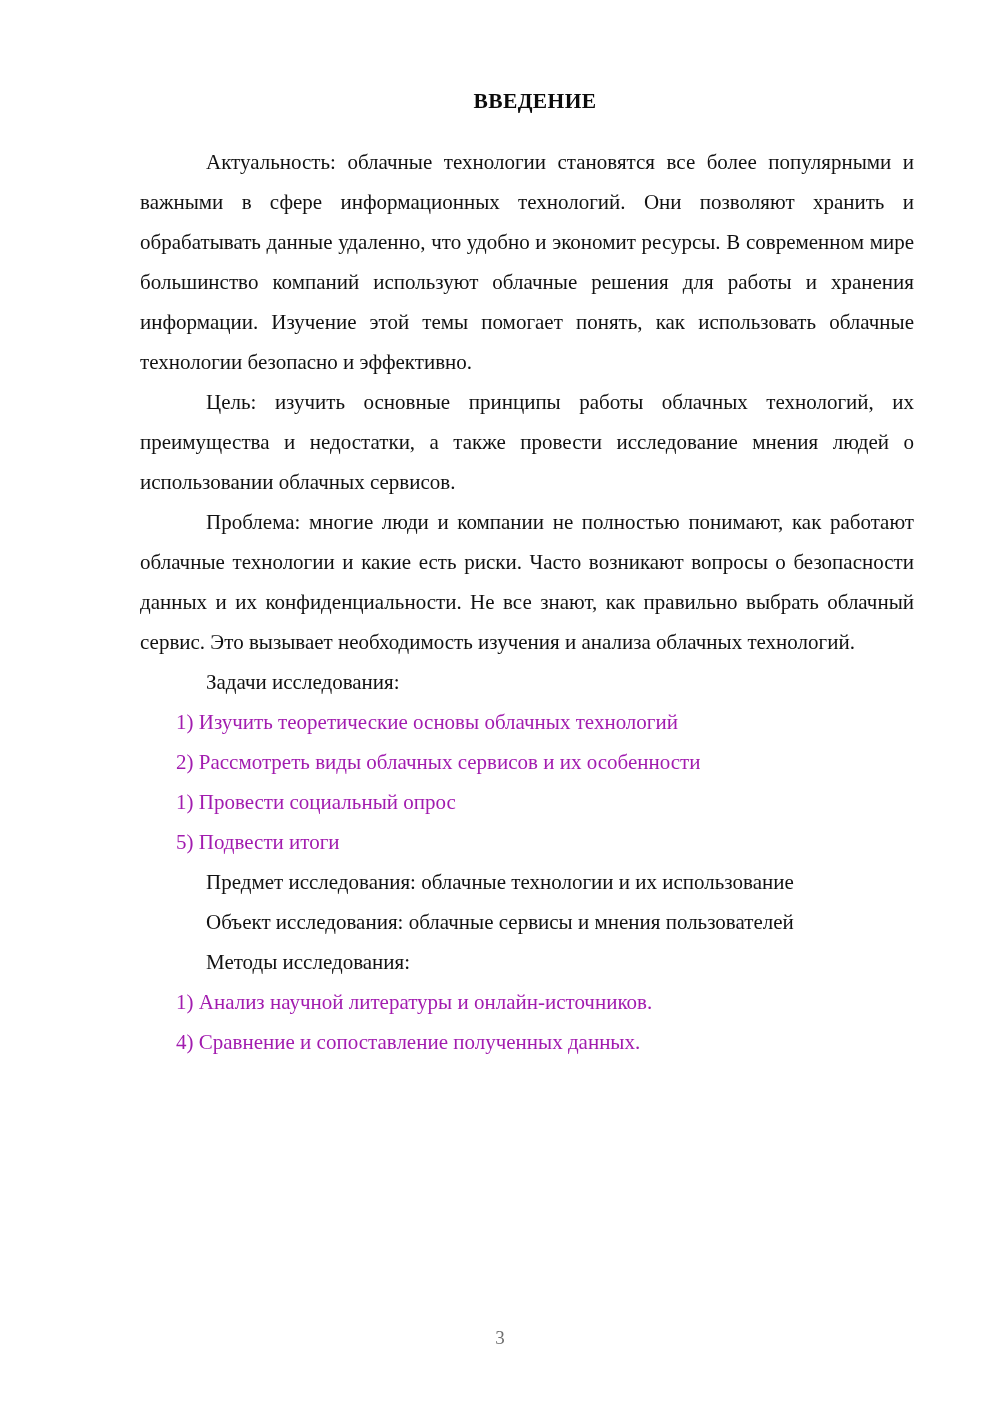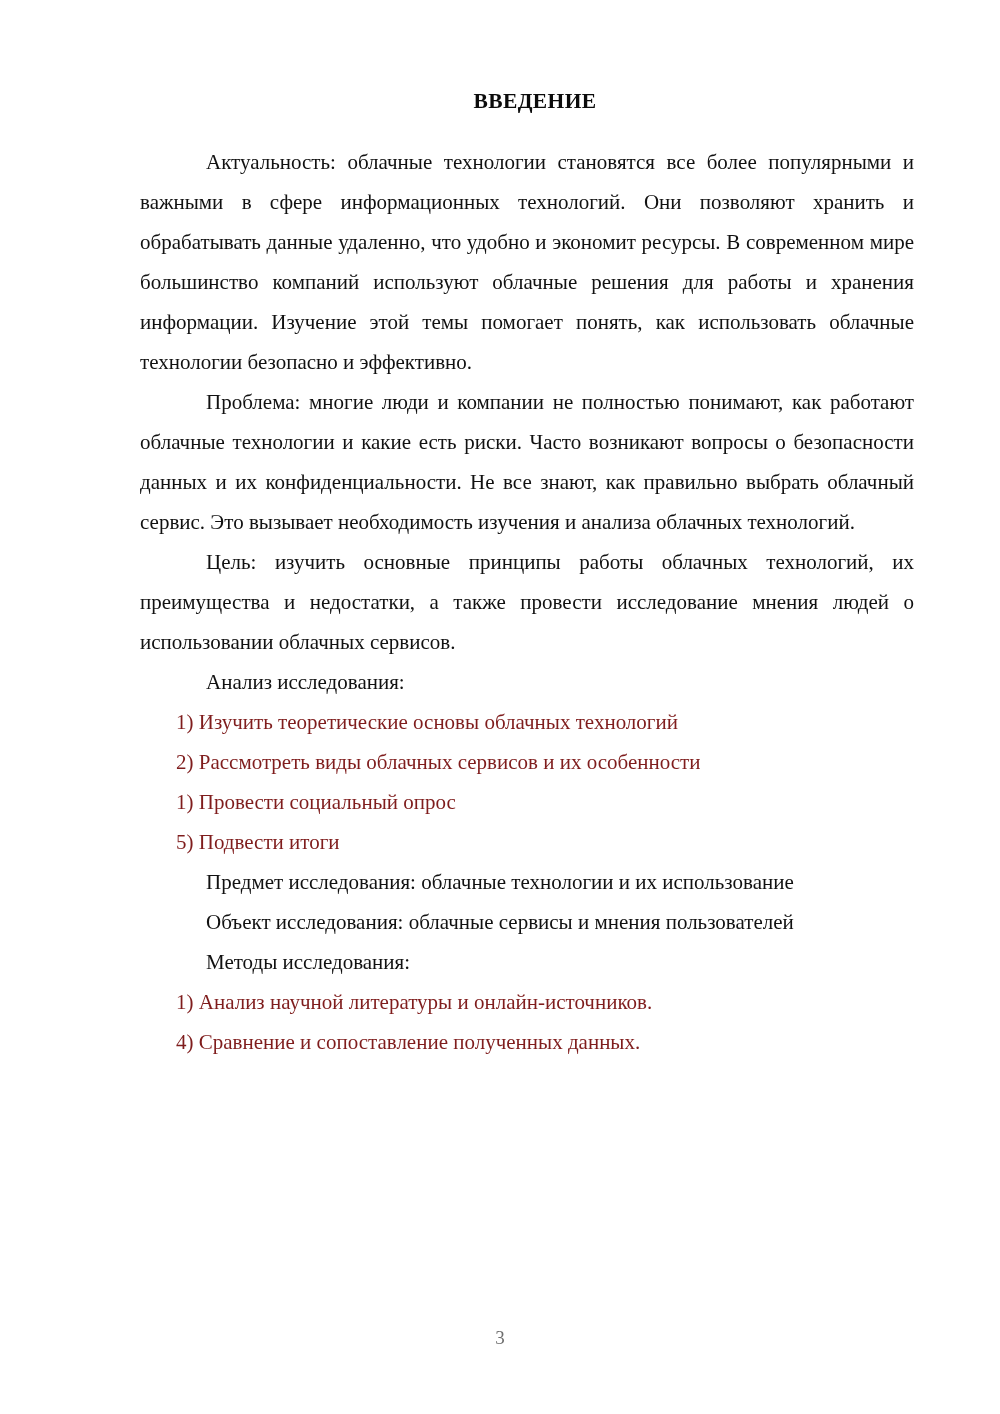--- a/index.html
+++ b/index.html
@@ -58,21 +58,21 @@
     margin: 0;
     padding: 0;
     list-style: none;
   }
 
   .list li {
     font-size: 21px;
     line-height: 40px;
     text-align: left;
     padding-left: 36px;
-    color: #7f1d1d;
+    color: #a21caf;
   }
 
   .label-line {
     font-size: 21px;
     line-height: 40px;
     text-align: left;
     padding-left: 66px;
     color: #111111;
   }
 
@@ -91,25 +91,25 @@
 <body>
 
 <div class="page">
 
   <div class="content">
 
     <h1 class="doc-title">ВВЕДЕНИЕ</h1>
 
     <p class="para">Актуальность: облачные технологии становятся все более популярными и важными в сфере информационных технологий. Они позволяют хранить и обрабатывать данные удаленно, что удобно и экономит ресурсы. В современном мире большинство компаний используют облачные решения для работы и хранения информации. Изучение этой темы помогает понять, как использовать облачные технологии безопасно и эффективно.</p>
 
+    <p class="para">Цель: изучить основные принципы работы облачных технологий, их преимущества и недостатки, а также провести исследование мнения людей о использовании облачных сервисов.</p>
+
     <p class="para">Проблема: многие люди и компании не полностью понимают, как работают облачные технологии и какие есть риски. Часто возникают вопросы о безопасности данных и их конфиденциальности. Не все знают, как правильно выбрать облачный сервис. Это вызывает необходимость изучения и анализа облачных технологий.</p>
 
-    <p class="para">Цель: изучить основные принципы работы облачных технологий, их преимущества и недостатки, а также провести исследование мнения людей о использовании облачных сервисов.</p>
-
-    <div class="label-line">Анализ исследования:</div>
+    <div class="label-line">Задачи исследования:</div>
 
     <ul class="list">
       <li>1) Изучить теоретические основы облачных технологий</li>
       <li>2) Рассмотреть виды облачных сервисов и их особенности</li>
       <li>1) Провести социальный опрос</li>
       <li>5) Подвести итоги</li>
     </ul>
 
     <div class="label-line">Предмет исследования: облачные технологии и их использование</div>
 

